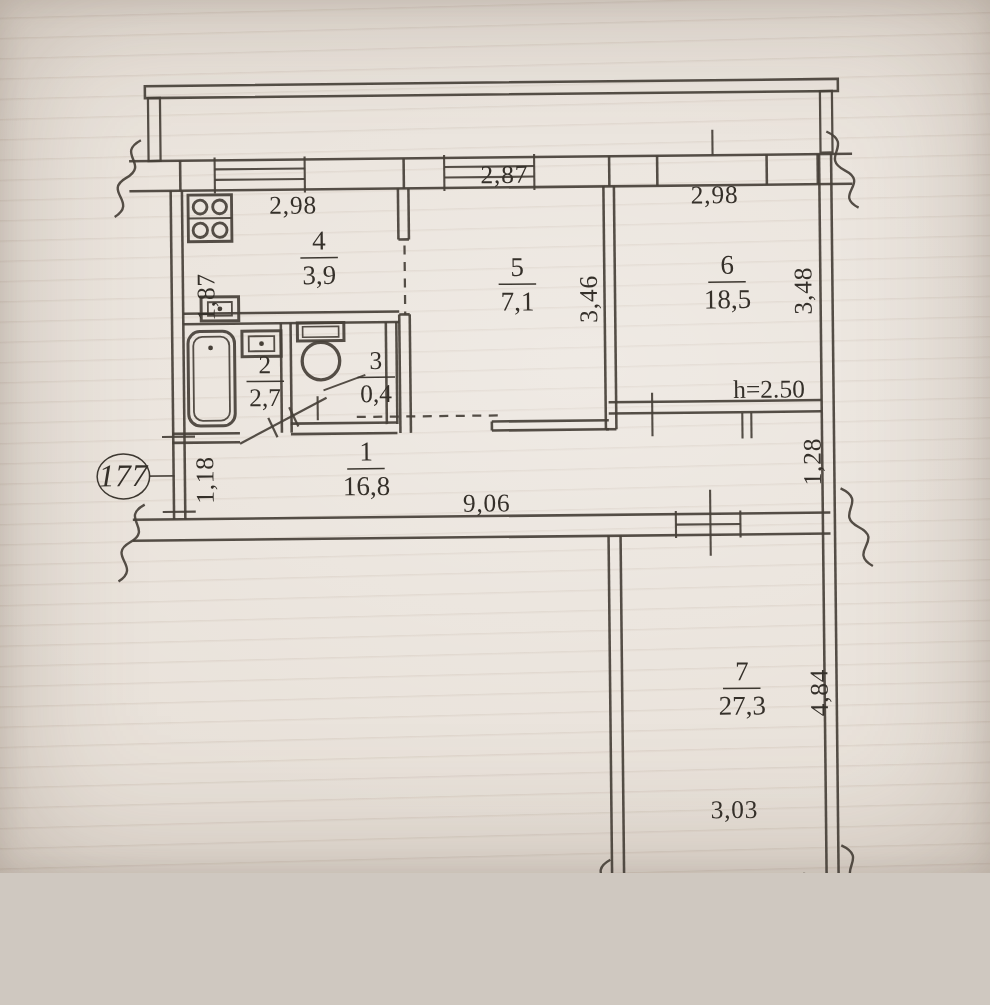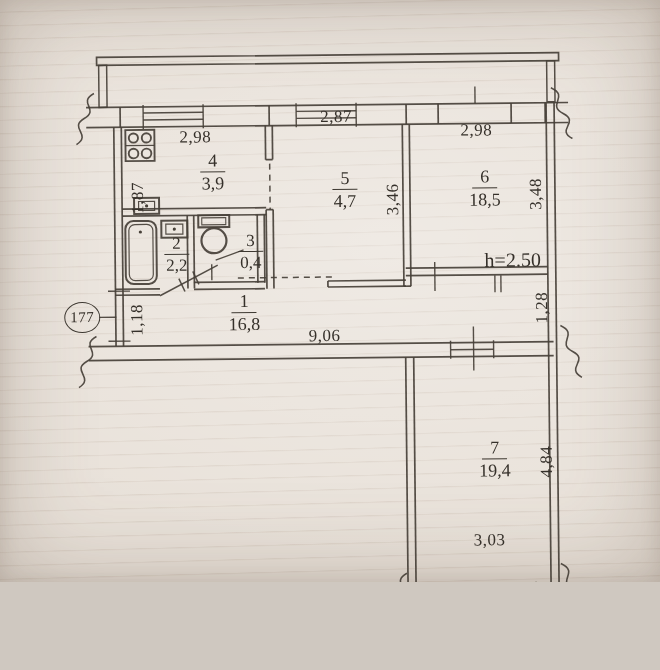--- a/index.html
+++ b/index.html
@@ -20,22 +20,22 @@
   .lbl{position:absolute;transform:translate(-50%,-50%);white-space:nowrap;
        font-size:17px;letter-spacing:0.5px;color:#35302a;}
   .lbl.rot{transform:translate(-50%,-50%) rotate(-90deg);}
   .room-label{position:absolute;transform:translate(-50%,-50%);text-align:center;
        font-size:18px;line-height:1.05;color:#35302a;}
   .room-label .num{display:inline-block;padding:0 8px 1px;border-bottom:1.6px solid #3d3831;}
   .room-label .area{display:block;margin-top:2px;}
   .circle-badge{position:absolute;transform:translate(-50%,-50%);
        width:34px;height:29px;border:1.7px solid #3d3831;border-radius:50%;
        display:flex;align-items:center;justify-content:center;
-       font-size:15px;letter-spacing:0.5px;}
-  .height-note{position:absolute;transform:translate(-50%,-50%);font-size:20px;}
+       font-size:21px;letter-spacing:0.5px;font-style:italic;}
+  .height-note{position:absolute;transform:translate(-50%,-50%);font-size:17px;}
 </style>
 </head>
 <body>
 
 <div id="paper">
   <div id="plan">
 
     <svg viewBox="0 0 660 670" width="660" height="670" stroke="#474038" stroke-opacity="0.92" fill="none" stroke-width="1.7">
 
       <g>
@@ -216,37 +216,37 @@
     <div class="height-note" style="left:513px;top:262px">h=2.50</div>
 
     <div class="circle-badge" style="left:82px;top:315px">177</div>
 
     <div class="room-label" style="left:214px;top:171px">
       <span class="num">4</span>
       <span class="area">3,9</span>
     </div>
     <div class="room-label" style="left:346px;top:190px">
       <span class="num">5</span>
-      <span class="area">4,7</span>
+      <span class="area">7,1</span>
     </div>
     <div class="room-label" style="left:486px;top:190px">
       <span class="num">6</span>
       <span class="area">18,5</span>
     </div>
     <div class="room-label" style="left:177px;top:253px;font-size:17px">
       <span class="num">2</span>
-      <span class="area">2,2</span>
+      <span class="area">2,7</span>
     </div>
     <div class="room-label" style="left:251px;top:251px;font-size:17px">
       <span class="num">3</span>
       <span class="area">0,4</span>
     </div>
     <div class="room-label" style="left:244px;top:312px">
       <span class="num">1</span>
       <span class="area">16,8</span>
     </div>
     <div class="room-label" style="left:493px;top:461px">
       <span class="num">7</span>
-      <span class="area">19,4</span>
+      <span class="area">27,3</span>
     </div>
 
   </div>
 </div>
 
 </body></html>

